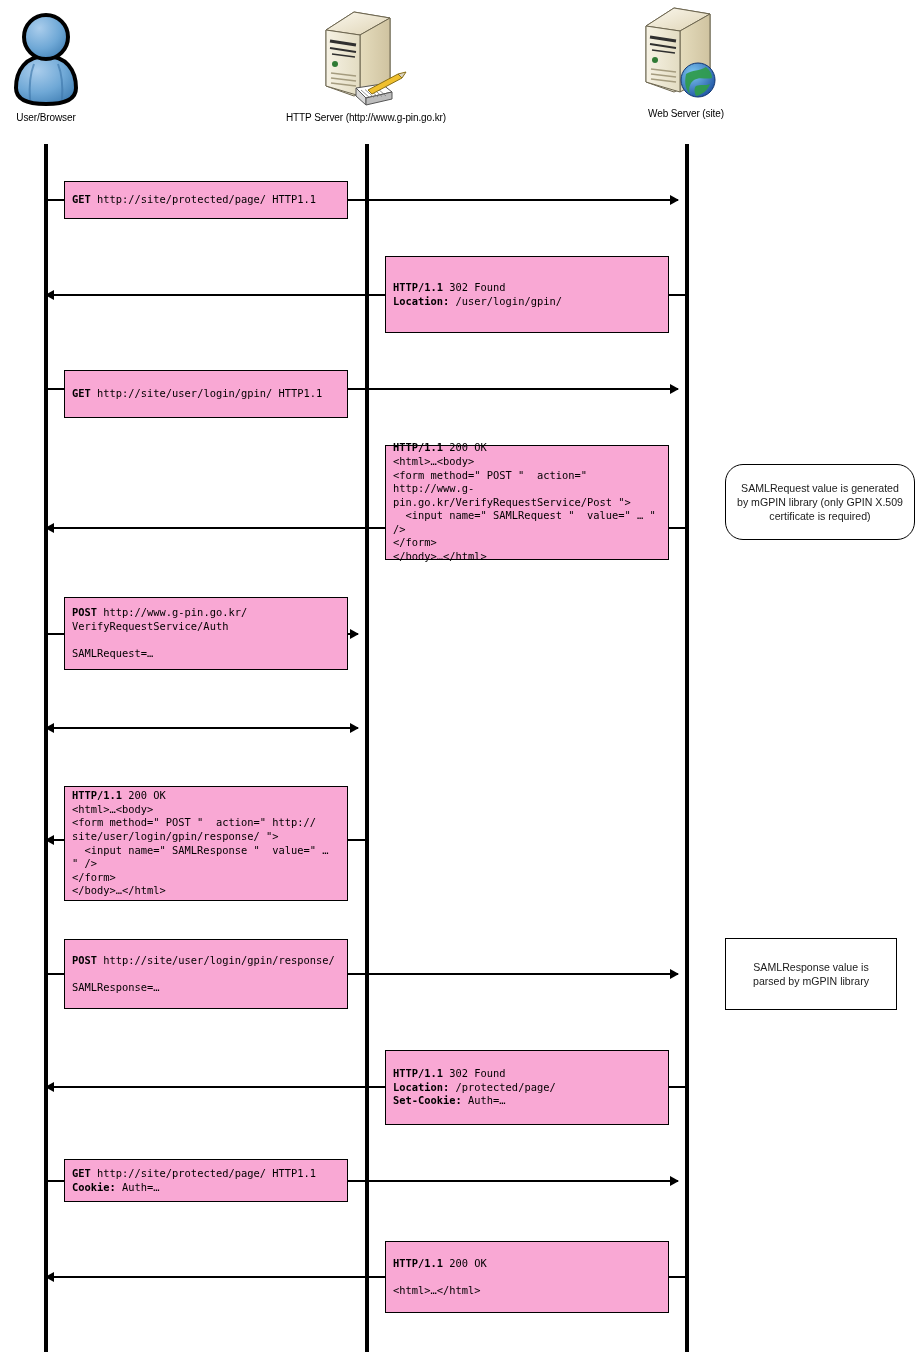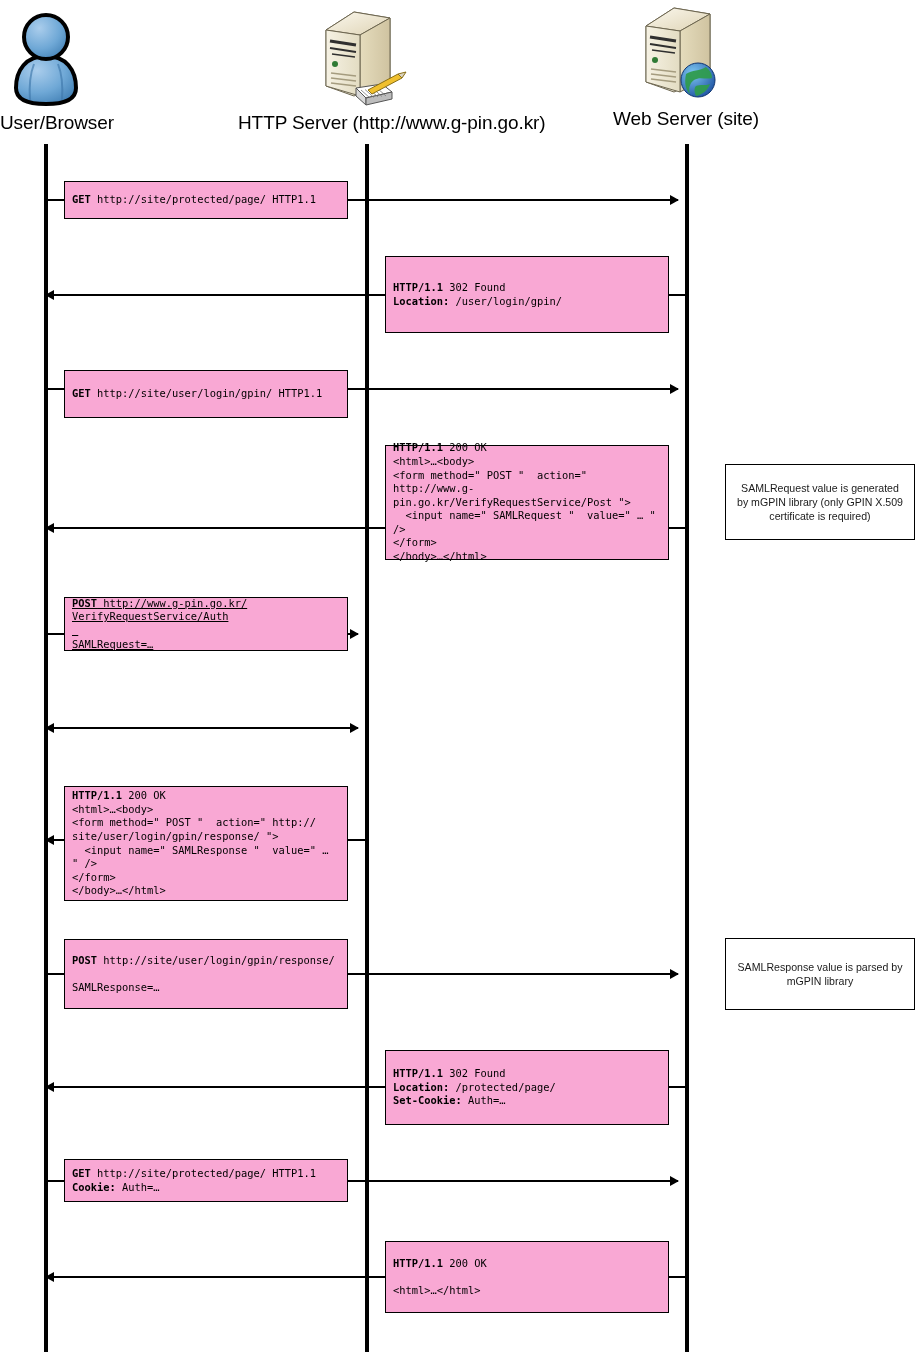--- a/index.html
+++ b/index.html
@@ -18,21 +18,21 @@
     overflow: hidden;
     background: #ffffff;
   }
   
   .actor {
     position: absolute;
     text-align: center;
   }
   .actor-label {
     font-family: "Liberation Sans", sans-serif;
-    font-size: 19px;
+    font-size: 10px;
     color: #000;
     white-space: nowrap;
     text-align: center;
     letter-spacing: -0.1px;
   }
   .actor-icon {
     margin: 0 auto;
     display: block;
   }
   
@@ -256,21 +256,21 @@
   </div>
 
   <div class="msgbox vcenter" style="left:64px; top:370px; width:284px; height:48px;">
     <div><div><span class="bold">GET</span> http://site/user/login/gpin/ HTTP1.1</div></div>
   </div>
 
   <div class="msgbox vcenter" style="left:385px; top:445px; width:284px; height:115px;">
     <div><div><span class="bold">HTTP/1.1</span> 200 OK</div><div>&lt;html&gt;…&lt;body&gt;</div><div>&lt;form method=" POST "  action=" http://www.g-</div><div>pin.go.kr/VerifyRequestService/Post "&gt;</div><div>  &lt;input name=" SAMLRequest "  value=" … " /&gt;</div><div>&lt;/form&gt;</div><div>&lt;/body&gt;…&lt;/html&gt;</div></div>
   </div>
 
-  <div class="msgbox vcenter" style="left:64px; top:597px; width:284px; height:54px;text-decoration:underline;">
+  <div class="msgbox vcenter" style="left:64px; top:597px; width:284px; height:73px;">
     <div><div><span class="bold">POST</span> http://www.g-pin.go.kr/</div><div>VerifyRequestService/Auth</div><div>&nbsp;</div><div>SAMLRequest=…</div></div>
   </div>
 
 
   <div class="msgbox vcenter" style="left:64px; top:786px; width:284px; height:115px;">
     <div><div><span class="bold">HTTP/1.1</span> 200 OK</div><div>&lt;html&gt;…&lt;body&gt;</div><div>&lt;form method=" POST "  action=" http://</div><div>site/user/login/gpin/response/ "&gt;</div><div>  &lt;input name=" SAMLResponse "  value=" … " /&gt;</div><div>&lt;/form&gt;</div><div>&lt;/body&gt;…&lt;/html&gt;</div></div>
   </div>
 
   <div class="msgbox vcenter" style="left:64px; top:939px; width:284px; height:70px;">
     <div><div><span class="bold">POST</span> http://site/user/login/gpin/response/</div><div>&nbsp;</div><div>SAMLResponse=…</div></div>
@@ -281,21 +281,21 @@
   </div>
 
   <div class="msgbox vcenter" style="left:64px; top:1159px; width:284px; height:43px;">
     <div><div><span class="bold">GET</span> http://site/protected/page/ HTTP1.1</div><div><span class="bold">Cookie:</span> Auth=…</div></div>
   </div>
 
   <div class="msgbox vcenter" style="left:385px; top:1241px; width:284px; height:72px;">
     <div><div><span class="bold">HTTP/1.1</span> 200 OK</div><div>&nbsp;</div><div>&lt;html&gt;…&lt;/html&gt;</div></div>
   </div>
 
-  <div class="note" style="left:725px; top:464px; width:190px; height:76px;">
+  <div class="note" style="left:725px; top:464px; width:190px; height:76px;border-radius:18px;">
     <span>SAMLRequest value is generated by mGPIN library (only GPIN X.509 certificate is required)</span>
   </div>
 
-  <div class="note" style="left:725px; top:938px; width:190px; height:72px;align-items:center;">
+  <div class="note" style="left:725px; top:938px; width:172px; height:72px;align-items:center;">
     <span>SAMLResponse value is parsed by mGPIN library</span>
   </div>
 
 </div>
 
 </body></html>

